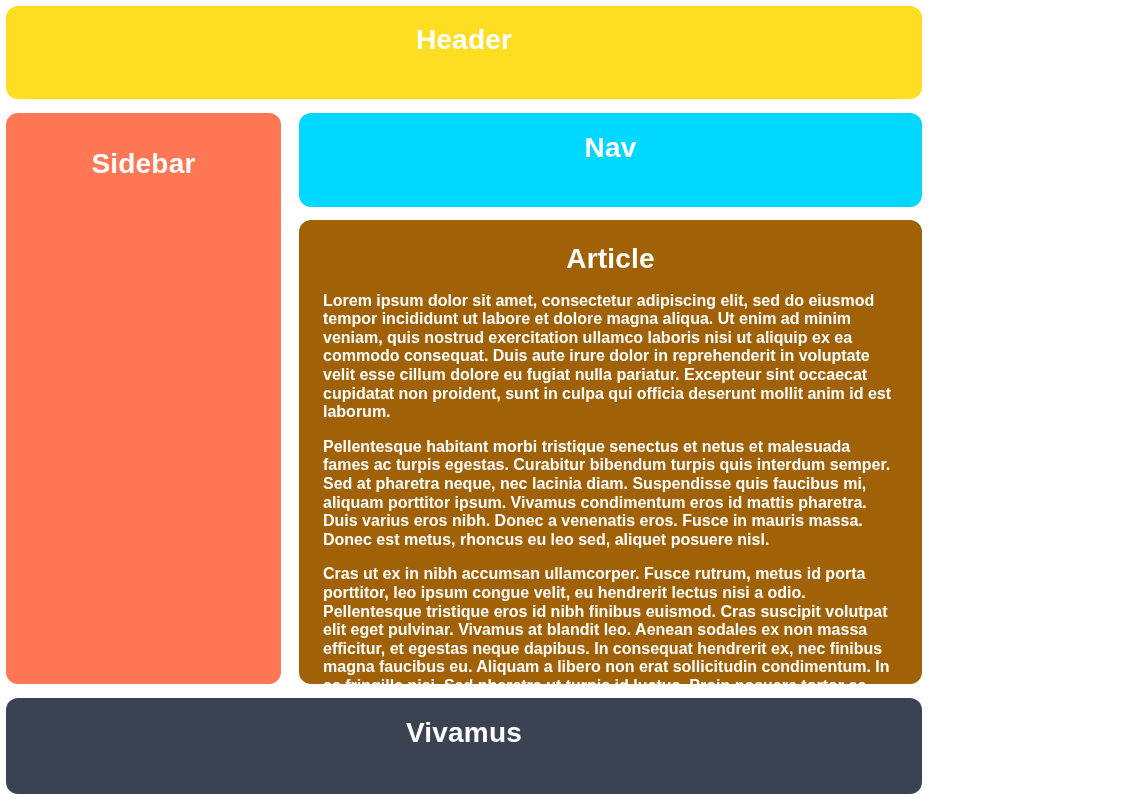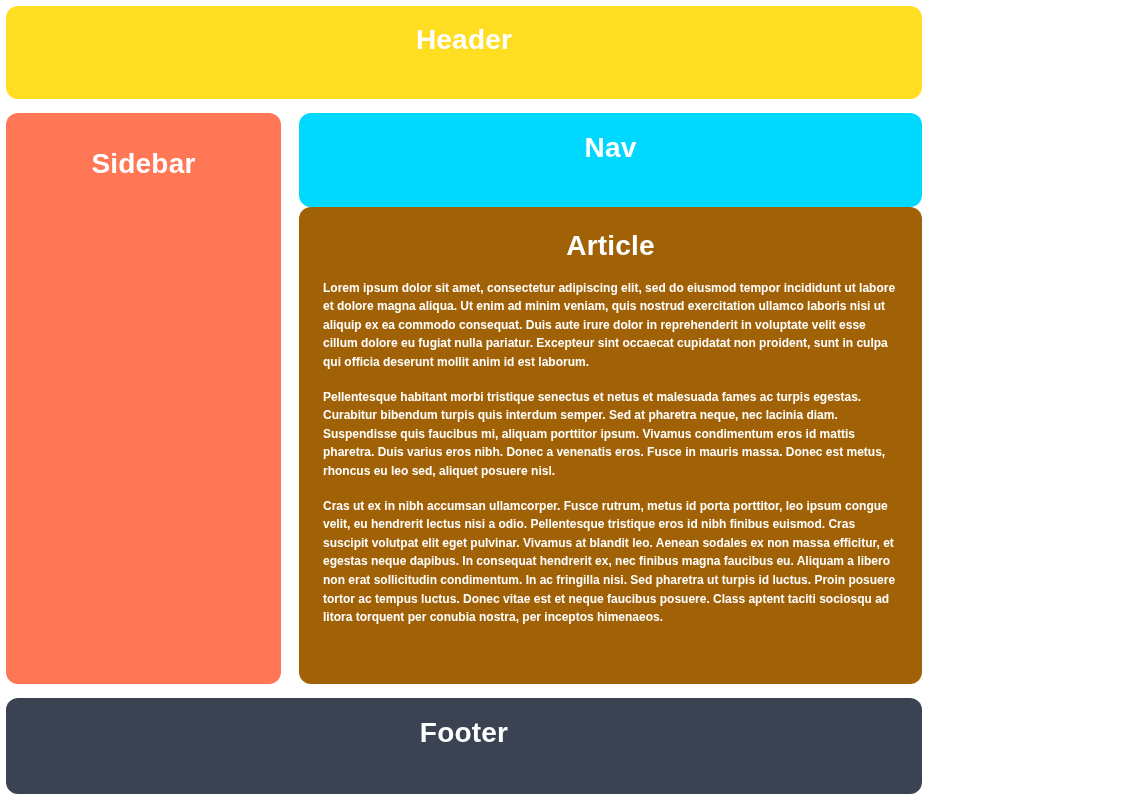--- a/index.html
+++ b/index.html
@@ -63,20 +63,21 @@
     background: #FF7755;
     flex: 0 0 275px;
     width: 275px;
     padding-top: 34px;
   }
 
   .content-col {
     flex: 1 1 auto;
     display: flex;
     flex-direction: column;
+    gap: 13px;
     min-width: 0;
   }
 
   .nav {
     background: #00D8FF;
     flex: 0 0 94px;
     height: 94px;
     padding-top: 18px;
   }
 
@@ -87,21 +88,21 @@
     min-height: 0;
     overflow: hidden;
   }
 
   .article .region-title {
     margin-bottom: 16px;
   }
 
   .article p {
     margin: 0 0 16px 0;
-    font-size: 12px;
+    font-size: 16px;
     font-weight: bold;
     line-height: 18.6px;
     color: #ffffff;
     text-align: left;
   }
 
   .article p:last-child {
     margin-bottom: 0;
   }
 
@@ -139,16 +140,16 @@
         <p>Lorem ipsum dolor sit amet, consectetur adipiscing elit, sed do eiusmod tempor incididunt ut labore et dolore magna aliqua. Ut enim ad minim veniam, quis nostrud exercitation ullamco laboris nisi ut aliquip ex ea commodo consequat. Duis aute irure dolor in reprehenderit in voluptate velit esse cillum dolore eu fugiat nulla pariatur. Excepteur sint occaecat cupidatat non proident, sunt in culpa qui officia deserunt mollit anim id est laborum.</p>
         <p>Pellentesque habitant morbi tristique senectus et netus et malesuada fames ac turpis egestas. Curabitur bibendum turpis quis interdum semper. Sed at pharetra neque, nec lacinia diam. Suspendisse quis faucibus mi, aliquam porttitor ipsum. Vivamus condimentum eros id mattis pharetra. Duis varius eros nibh. Donec a venenatis eros. Fusce in mauris massa. Donec est metus, rhoncus eu leo sed, aliquet posuere nisl.</p>
         <p>Cras ut ex in nibh accumsan ullamcorper. Fusce rutrum, metus id porta porttitor, leo ipsum congue velit, eu hendrerit lectus nisi a odio. Pellentesque tristique eros id nibh finibus euismod. Cras suscipit volutpat elit eget pulvinar. Vivamus at blandit leo. Aenean sodales ex non massa efficitur, et egestas neque dapibus. In consequat hendrerit ex, nec finibus magna faucibus eu. Aliquam a libero non erat sollicitudin condimentum. In ac fringilla nisi. Sed pharetra ut turpis id luctus. Proin posuere tortor ac tempus luctus. Donec vitae est et neque faucibus posuere. Class aptent taciti sociosqu ad litora torquent per conubia nostra, per inceptos himenaeos.</p>
       </article>
 
     </div>
 
   </div>
 
   <footer class="region footer">
-    <h2 class="region-title">Footer</h2>
+    <h2 class="region-title">Vivamus</h2>
   </footer>
 
 </div>
 
 </body></html>

